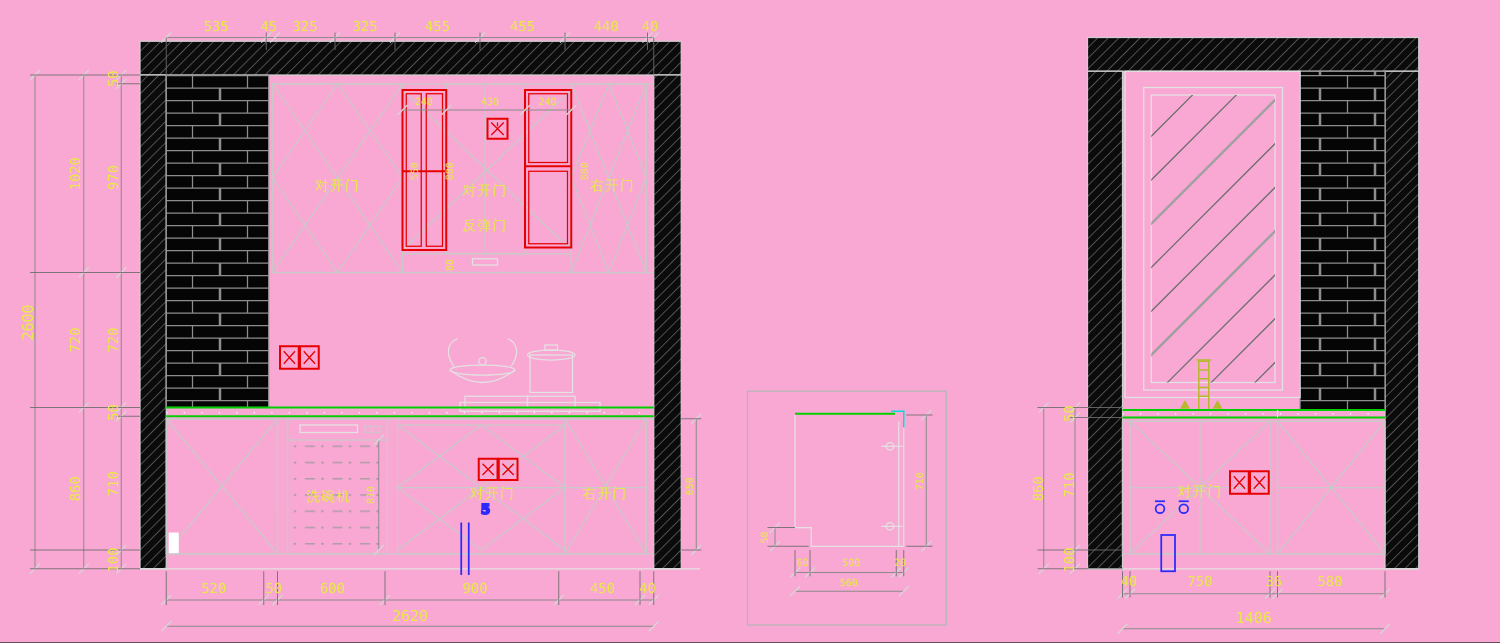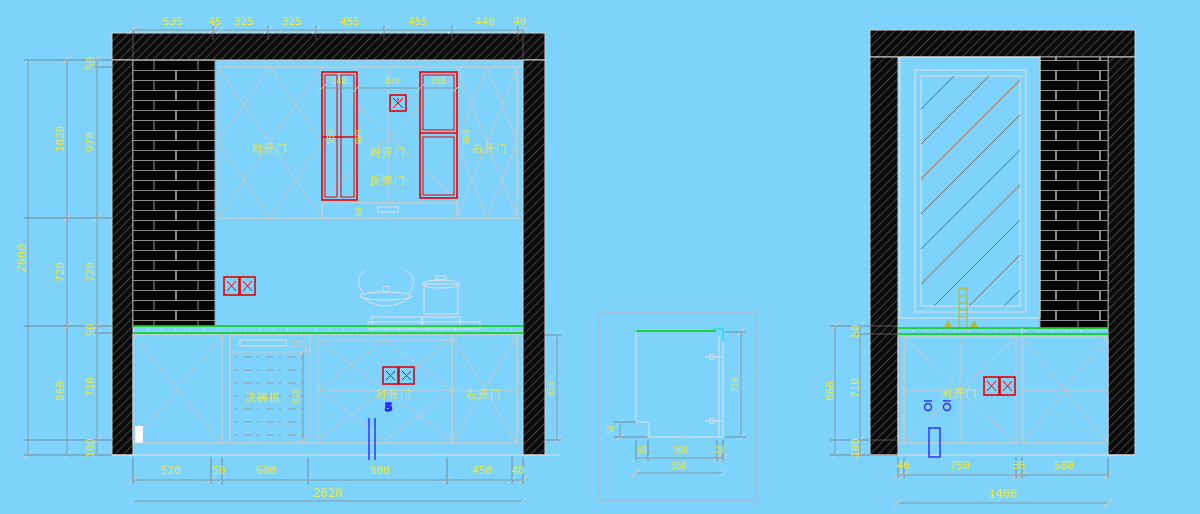--- a/index.html
+++ b/index.html
@@ -1,16 +1,16 @@
 <!DOCTYPE html>
 <html><head>
 <meta charset="utf-8">
 <style>
   html,body{margin:0;padding:0;background:#000;}
-  .stage{position:relative;width:1200px;height:514px;background:#7dd3fc;overflow:hidden;}
+  .stage{position:relative;width:1200px;height:514px;background:#f9a8d4;overflow:hidden;}
   svg{display:block}
   text{fill:#e8e84a;font-family:"DejaVu Sans Mono",monospace;font-size:11px;text-anchor:middle}
   text.dt{font-size:12px}
   text.sm{font-size:8px}
   text.lbl{font-family:"DejaVu Sans",sans-serif;letter-spacing:1px}
   text.blu{fill:#2a2aff;font-weight:bold}
   .geo{stroke:#c9c9c9;fill:none;stroke-width:1}
   .geo2{stroke:#e2e2e2;fill:none;stroke-width:1}
   .dim{stroke:#8a8a8a;fill:none;stroke-width:0.8}
   .ext{stroke:#6d6d6d;fill:none;stroke-width:0.7}

